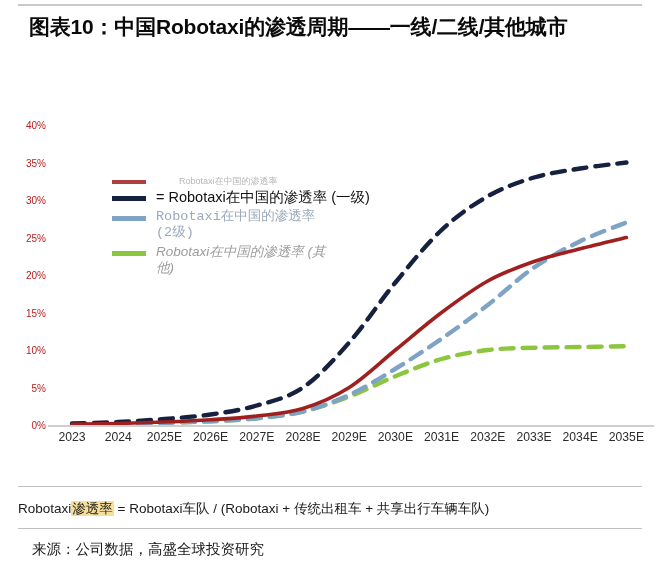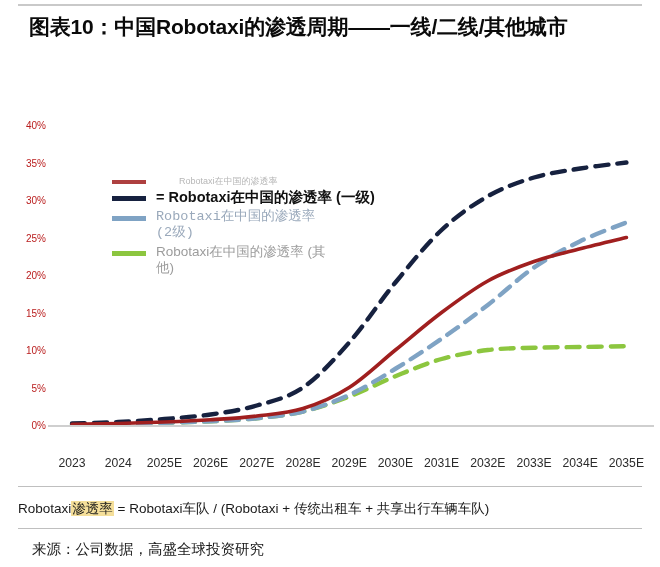--- a/index.html
+++ b/index.html
@@ -59,21 +59,21 @@
     position: absolute;
     left: 48px;
     right: 6px;
     top: 425px;
     height: 1.5px;
     background: #cfcfcf;
   }
   .x-labels {
     position: absolute;
     left: 0;
-    top: 454px;
+    top: 428px;
     width: 660px;
     height: 24px;
   }
   .x-tick {
     position: absolute;
     font-size: 12.2px;
     color: #2b2b2b;
     transform: translateX(-50%);
     white-space: nowrap;
     top: 2px;
@@ -115,21 +115,21 @@
   }
   .legend-row.faded .legend-text {
     font-size: 9px;
     color: rgba(120,120,120,0.55);
     padding-left: 23px;
   }
   .legend-row.faded .legend-swatch { margin-top: 4px; border-top-width: 4px; }
   .legend-row.primary .legend-text {
     color: #111;
     font-size: 14.5px;
-    font-weight: 700;
+    font-weight: 400;
   }
   .legend-row.sec .legend-text { color: #9aa9bb; }
   .legend-row.oth .legend-text { color: #9c9c9c; }
   
   .foot-rule {
     position: absolute;
     left: 18px; right: 18px;
     height: 1px;
     background: #bfbfbf;
   }
@@ -205,21 +205,21 @@
     <div class="legend-row primary">
       <span class="legend-swatch" style="border-top-color: rgb(22, 33, 63); border-top-style: solid;"></span>
       <span class="legend-text">= Robotaxi在中国的渗透率 (一级)</span>
     </div>
     <div class="legend-row sec">
       <span class="legend-swatch" style="border-top-color: rgb(127, 163, 196); border-top-style: solid;"></span>
       <span class="legend-text" style="width: 160px; font-family: Liberation Mono, monospace;">Robotaxi在中国的渗透率 (2级)</span>
     </div>
     <div class="legend-row oth">
       <span class="legend-swatch" style="border-top-color: rgb(140, 198, 63); border-top-style: solid;"></span>
-      <span class="legend-text" style="width: 180px;">Robotaxi在中国的渗透率 (其他)</span>
+      <span class="legend-text" style="width: 180px; font-style: italic;">Robotaxi在中国的渗透率 (其他)</span>
     </div>
   </div>
 
 <div class="foot-rule" style="top:486px"></div>
 <div class="foot-note" style="top:500px">
   <span>Robotaxi</span><span class="hl">渗透率</span><span> = Robotaxi车队 / (Robotaxi + 传统出租车 + 共享出行车辆车队)</span>
 </div>
 <div class="foot-rule" style="top:528px"></div>
 <div class="source-note" style="top:540px">来源：公司数据，高盛全球投资研究</div>
 

